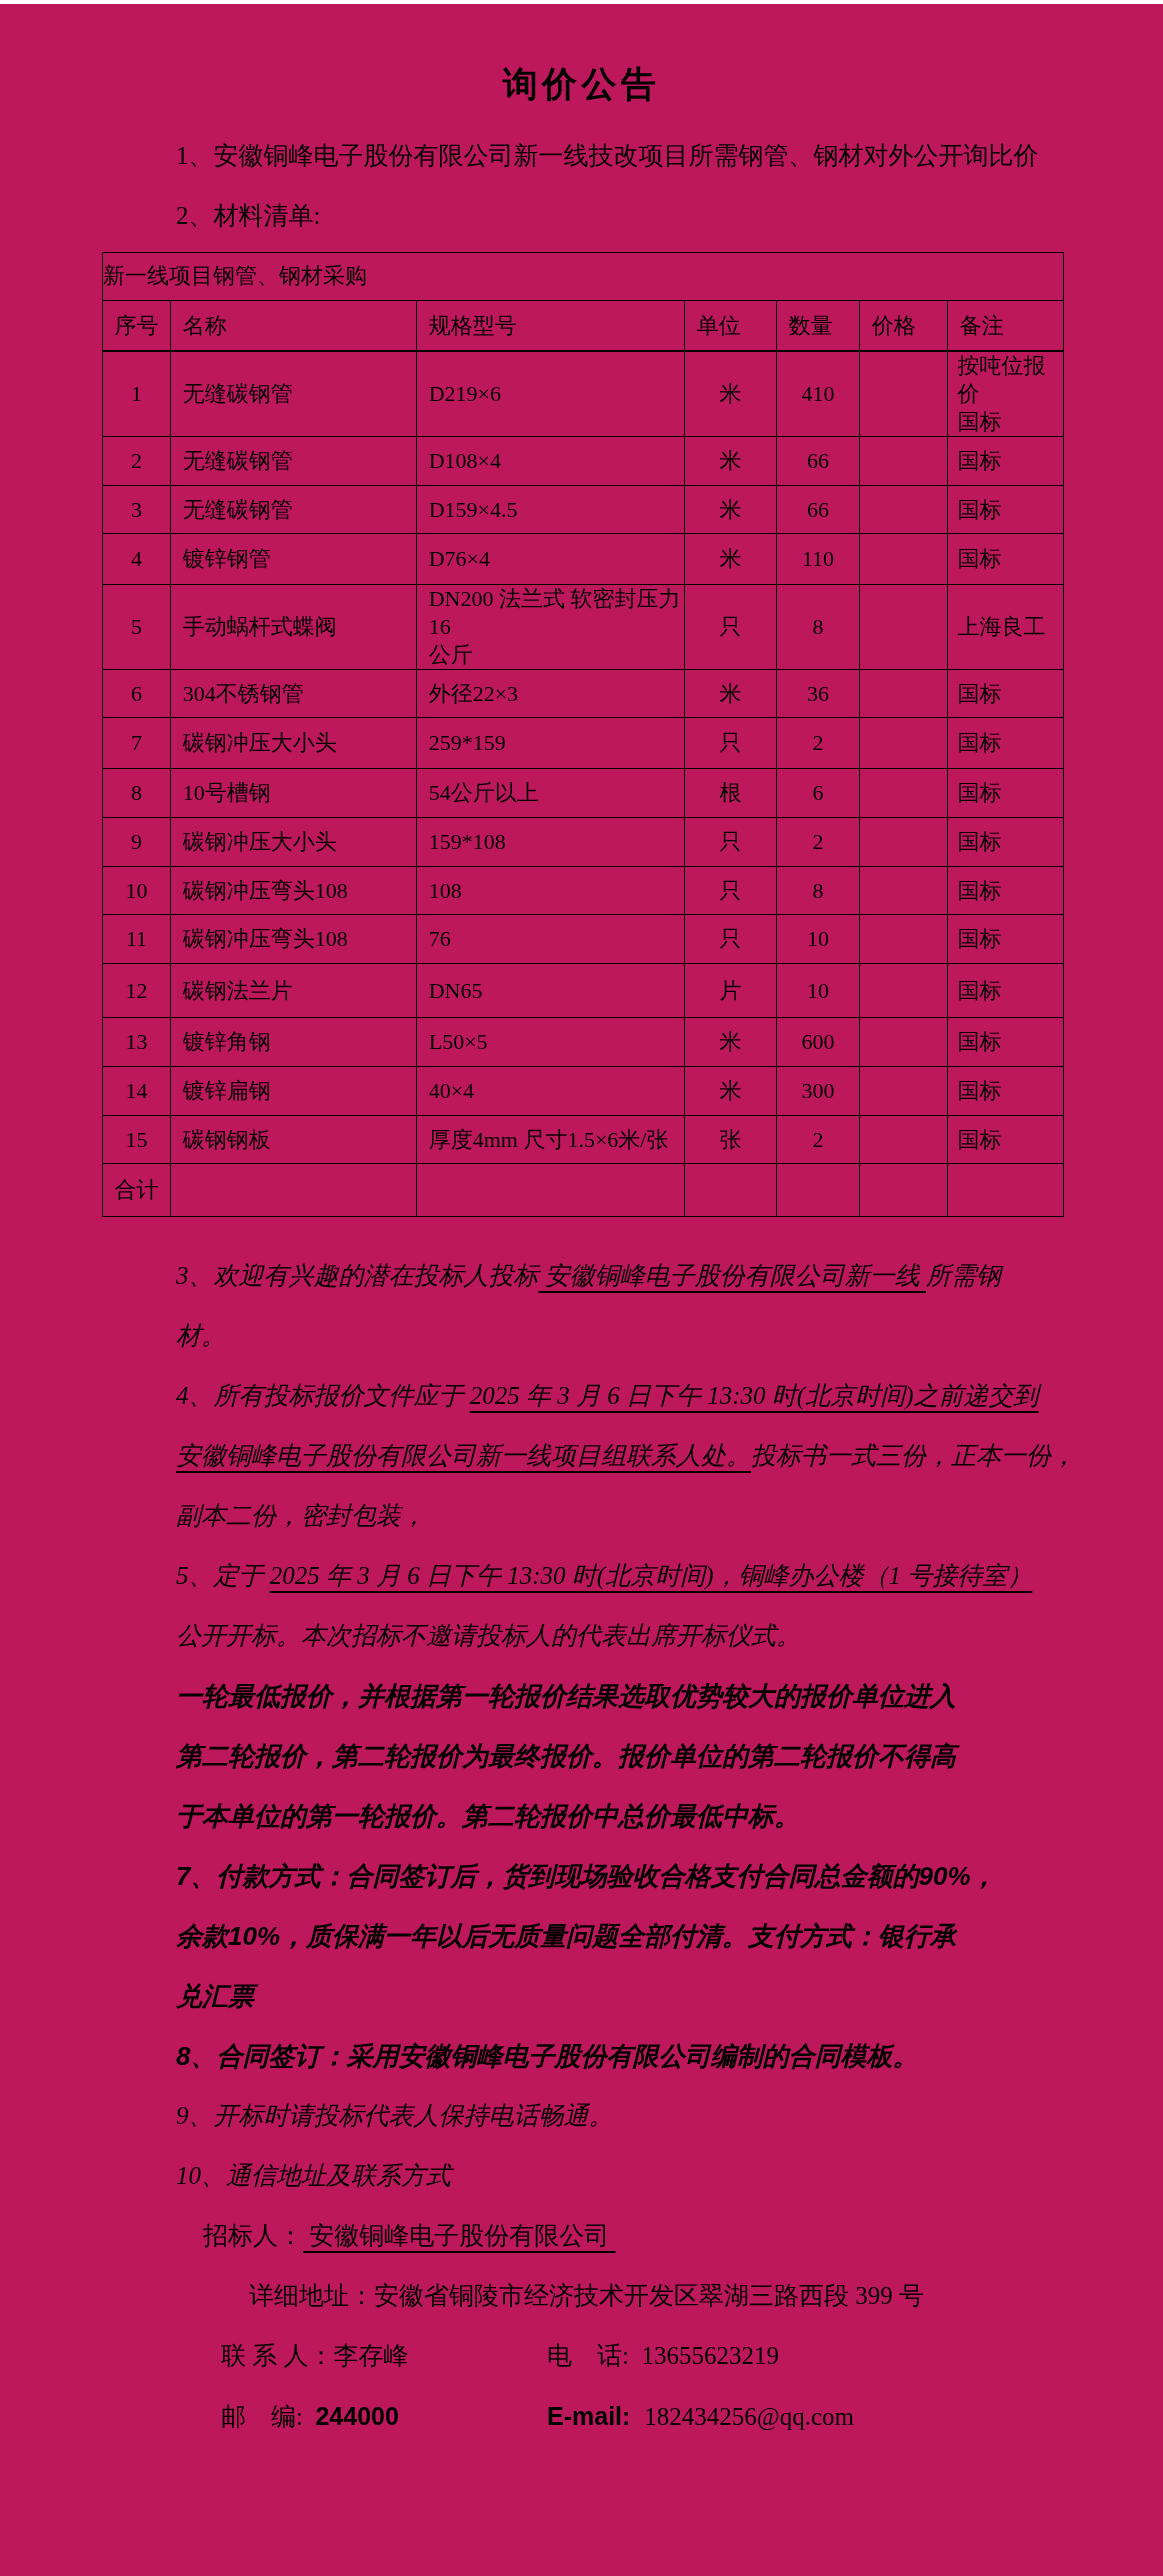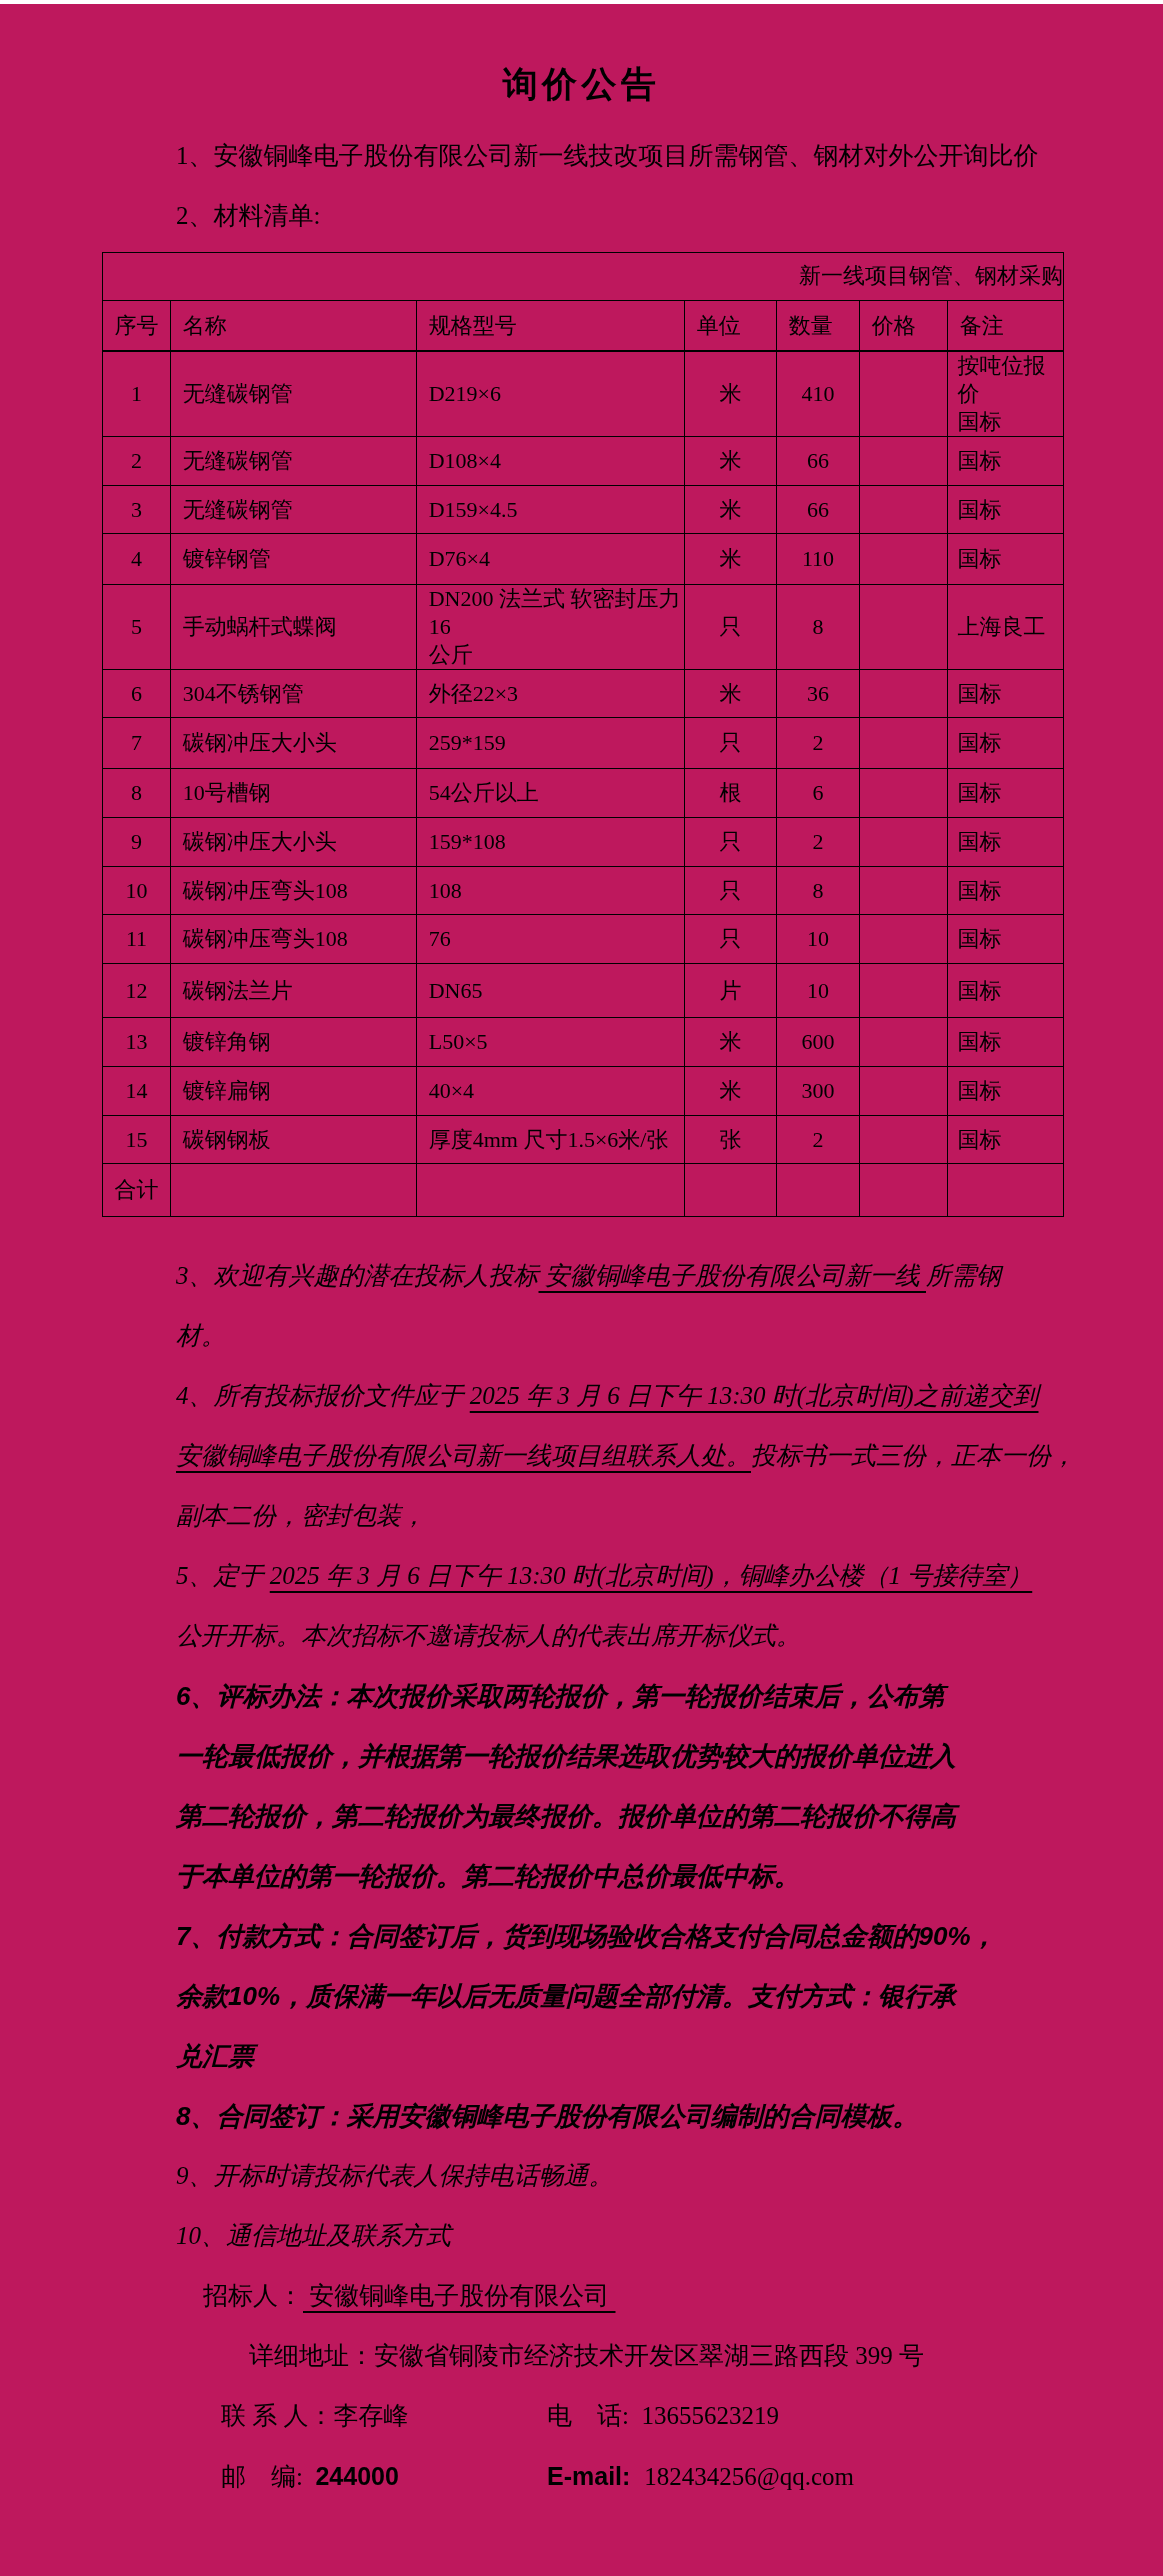--- a/index.html
+++ b/index.html
@@ -17,21 +17,21 @@
 
   table.mat {
     border-collapse:collapse; table-layout:fixed;
     margin:5.9px 0 0 102px; width:962px;
     border:1.5px solid #000;
   }
   .mat td {
     border:0.7px solid #000; font-size:22px; line-height:28px;
     padding:0; vertical-align:middle; overflow:hidden;
   }
-  .mat tr.caption-row td { border-bottom:1.5px solid #000; text-align:right; font-size:22px; }
+  .mat tr.caption-row td { border-bottom:1.5px solid #000; text-align:left; font-size:22px; }
   .mat tr.header-row td { border-bottom:2.2px solid #000; }
   .mat td.c { text-align:center; }
   .mat td.l { text-align:left; padding-left:11.7px; }
   .mat td.pre { white-space:pre-line; }
   .mat td.rk { padding-left:9.5px; }
 
   .paras { margin:29px 0 0 176px; font-size:25px;font-style:italic; }
   .para .line { line-height:60px; white-space:pre; }
   .para.bold {
     font-family:"Liberation Sans","DejaVu Sans",sans-serif;
@@ -243,21 +243,20 @@
       <div class="para">
         <div class="line"><span>4、所有投标报价文件应于 </span><span class="u">2025 年 3 月 6 日下午 13:30 时(北京时间)之前递交到</span></div>
         <div class="line"><span class="u">安徽铜峰电子股份有限公司新一线项目组联系人处。</span><span>投标书一式三份，正本一份，</span></div>
         <div class="line"><span>副本二份，密封包装，</span></div>
       </div>
       <div class="para">
         <div class="line"><span>5、定于 </span><span class="u">2025 年 3 月 6 日下午 13:30 时(北京时间)，铜峰办公楼（1 号接待室）</span></div>
         <div class="line"><span>公开开标。本次招标不邀请投标人的代表出席开标仪式。</span></div>
       </div>
       <div class="para bold">
-        <div class="line"><span>6、评标办法：本次报价采取两轮报价，第一轮报价结束后，公布第</span></div>
         <div class="line"><span>一轮最低报价，并根据第一轮报价结果选取优势较大的报价单位进入</span></div>
         <div class="line"><span>第二轮报价，第二轮报价为最终报价。报价单位的第二轮报价不得高</span></div>
         <div class="line"><span>于本单位的第一轮报价。第二轮报价中总价最低中标。</span></div>
       </div>
       <div class="para bold">
         <div class="line"><span>7、付款方式：合同签订后，货到现场验收合格支付合同总金额的90%，</span></div>
         <div class="line"><span>余款10%，质保满一年以后无质量问题全部付清。支付方式：银行承</span></div>
         <div class="line"><span>兑汇票</span></div>
       </div>
       <div class="para bold">

